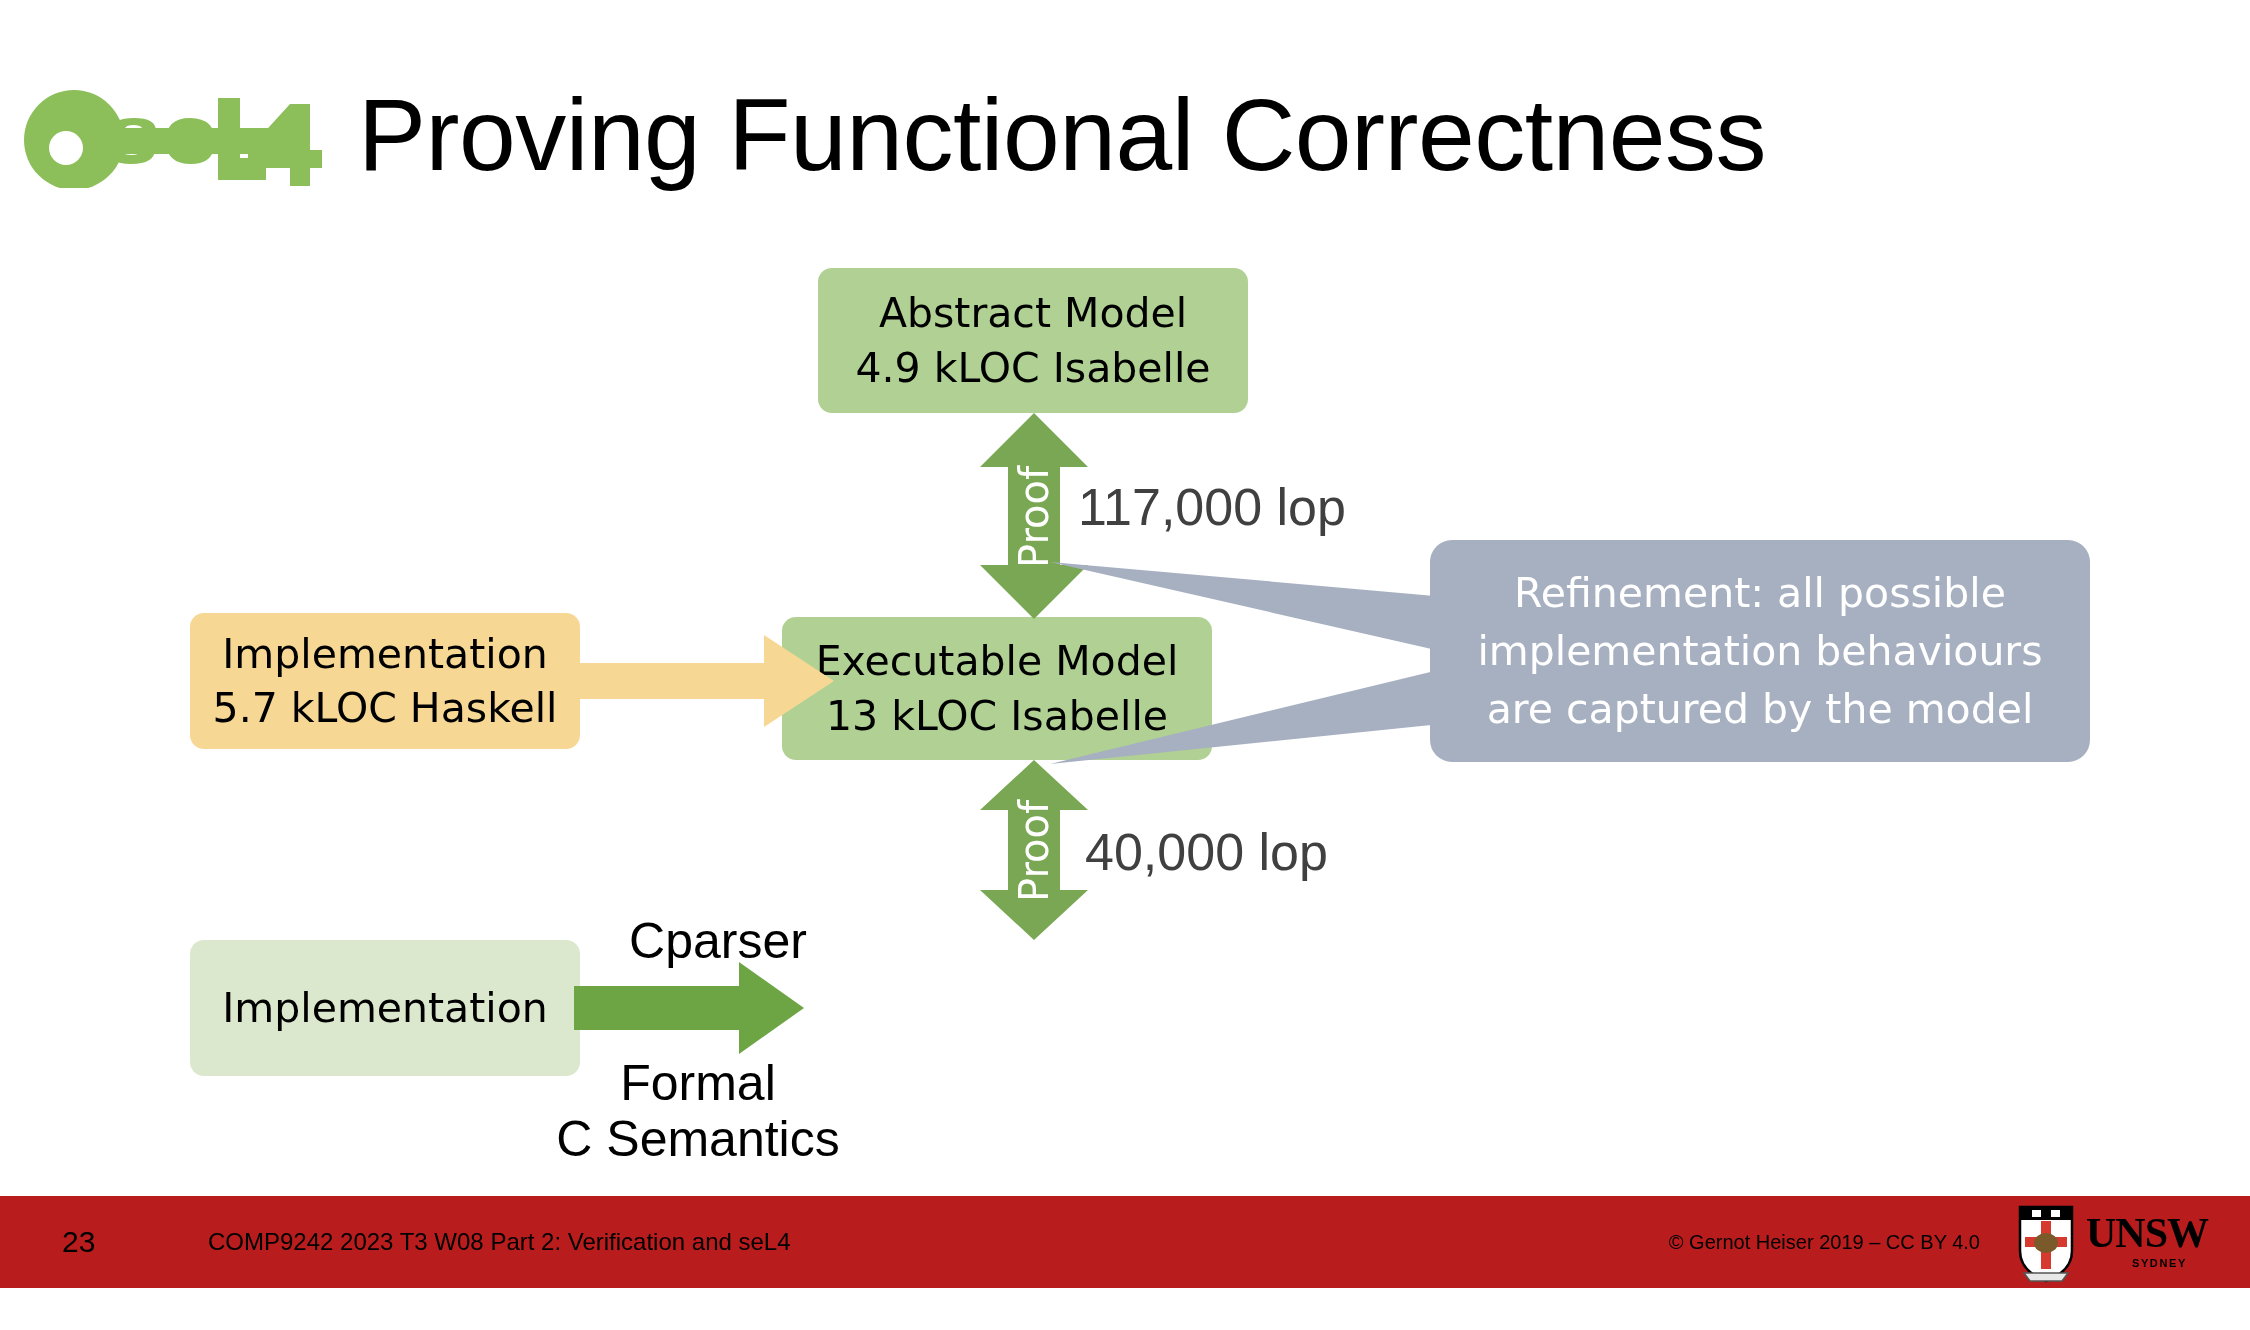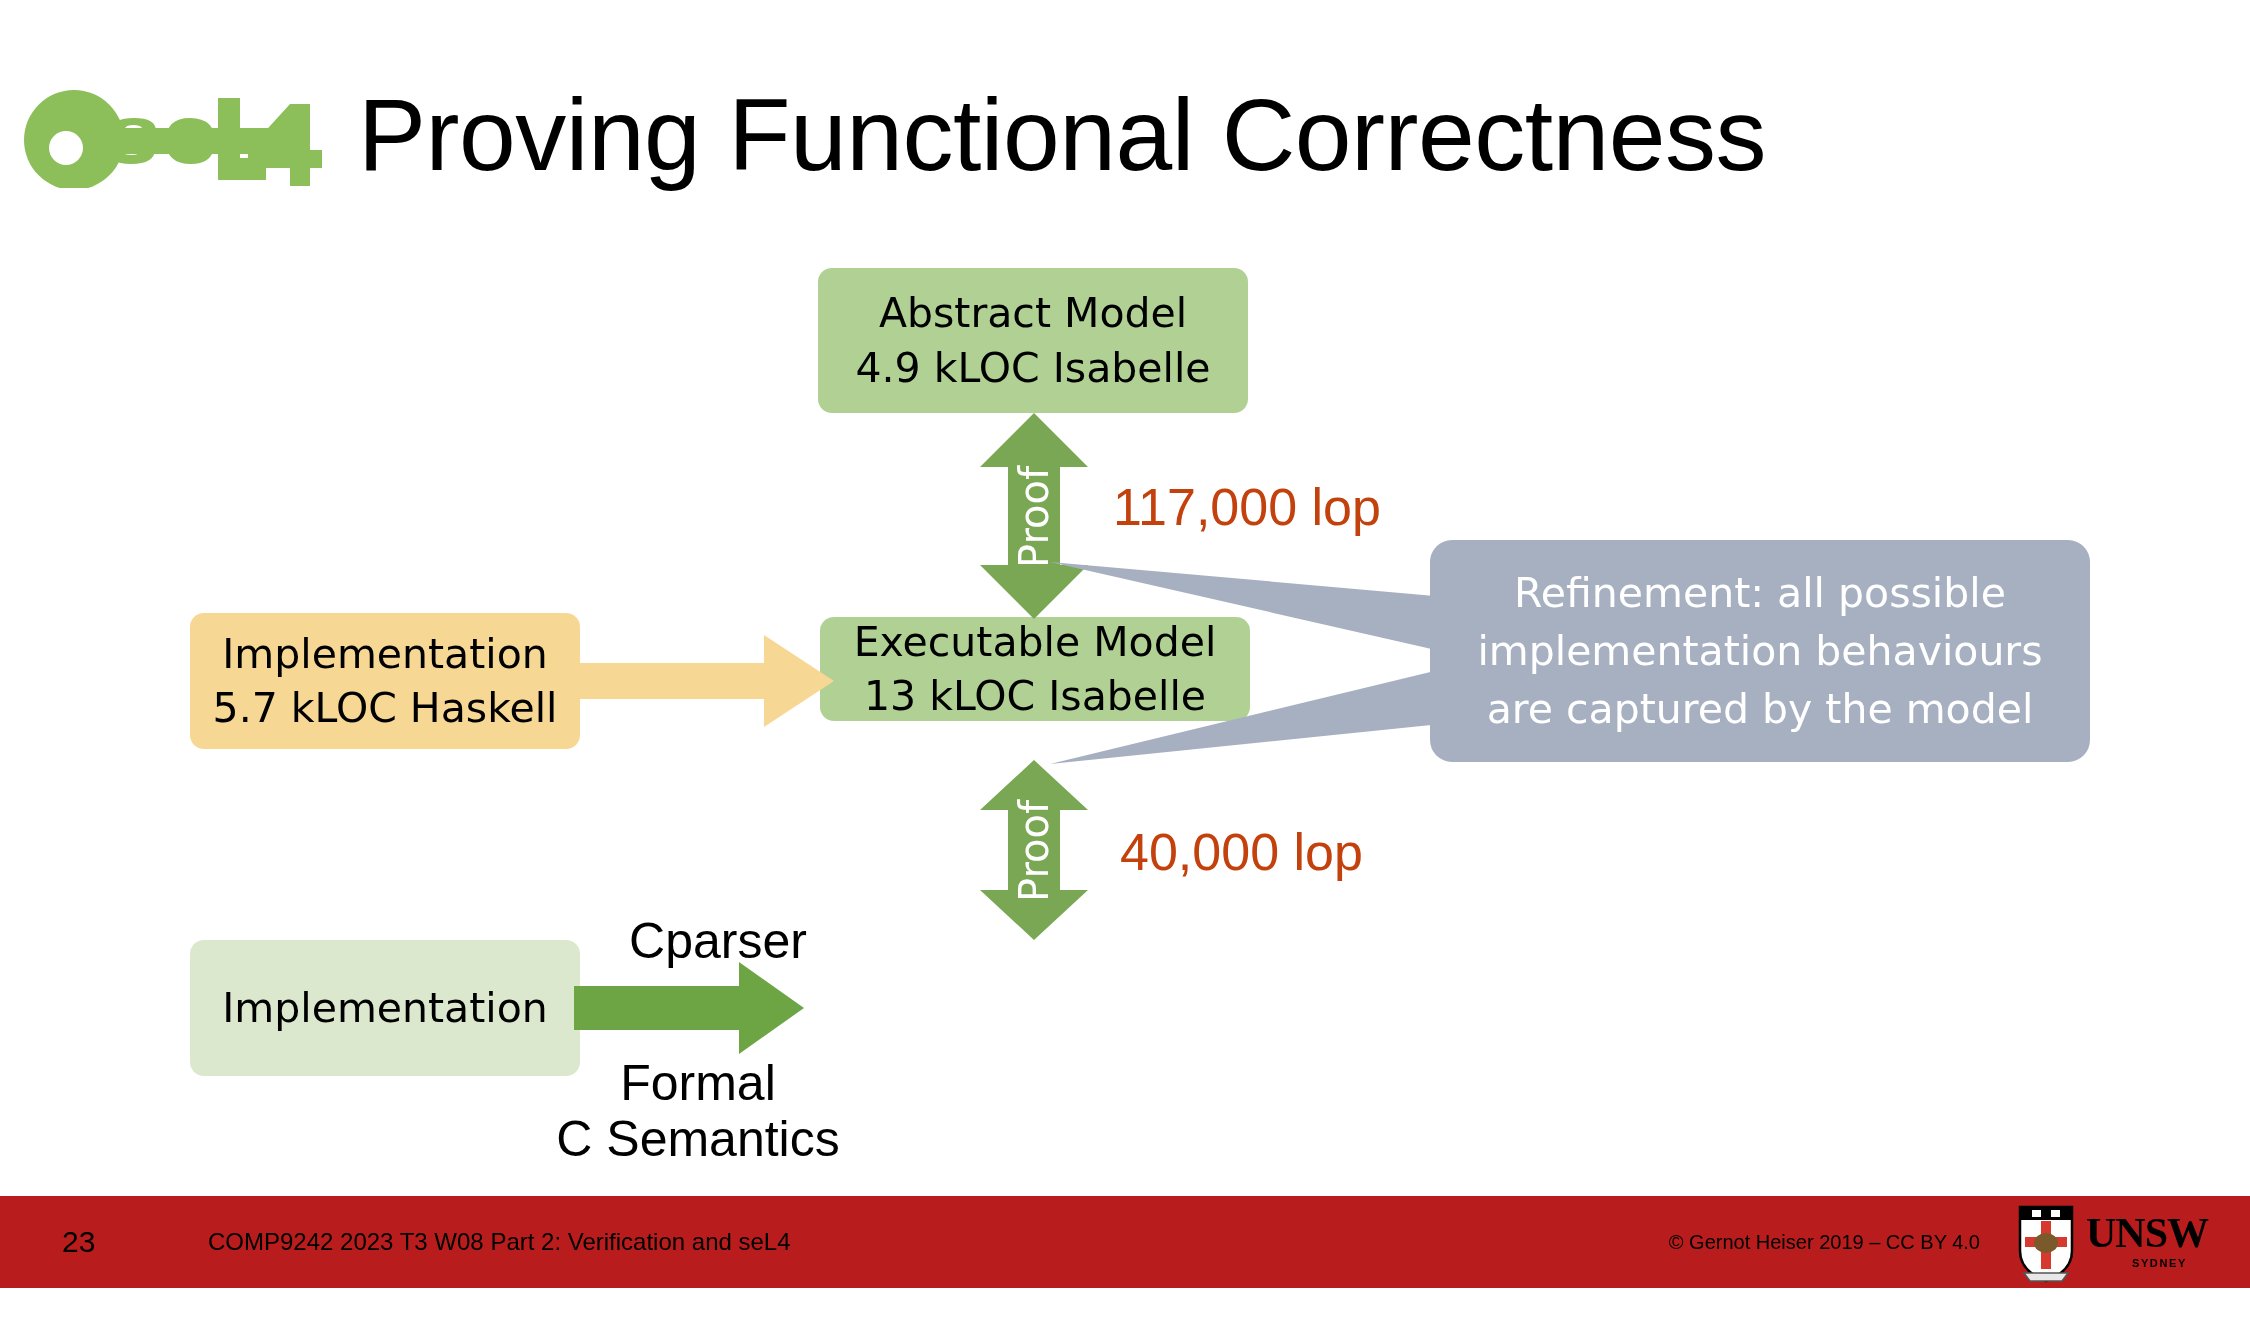--- a/index.html
+++ b/index.html
@@ -48,21 +48,21 @@
     font-family: "DejaVu Sans", sans-serif;
     font-size: 41px;
     line-height: 1.32;
     color: #000000;
     text-align: center;
     box-sizing: border-box;
   }
   .dbox .l1, .dbox .l2 { display: block; white-space: nowrap; }
 
   #box-abstract  { left: 818px; top: 268px;  width: 430px; height: 145px; background: #B0D193; }
-  #box-exec      { left: 820px; top: 617px;  width: 430px; height: 104px; background: #B0D193; }
+  #box-exec      { left: 782px; top: 617px;  width: 430px; height: 143px; background: #B0D193; }
   #box-formalc   { left: 818px; top: 938px;  width: 430px; height: 140px; background: #B0D193; }
   #box-haskell   { left: 190px; top: 613px;  width: 390px; height: 136px; background: #F7D794; }
   #box-impl-c    { left: 190px; top: 940px;  width: 390px; height: 136px; background: #DCE8CE; }
 
   
   .proof-arrow {
     position: absolute;
     width: 108px;
   }
   #proof1 { left: 980px; top: 413px; height: 206px; }
@@ -83,23 +83,22 @@
     margin-top: -22px;
     width: 120px;
     text-align: center;
   }
 
   
   .lop {
     position: absolute;
     font-family: "Liberation Sans", sans-serif;
     font-size: 52px;
-    color: #c2410c;
-    white-space: nowrap;
-    margin-left: 35px;
+    color: #404040;
+    white-space: nowrap;
   }
   #lop1 { left: 1078px; top: 477px; }
   #lop2 { left: 1085px; top: 822px; }
 
   
   #arrow-haskell { position: absolute; left: 574px; top: 635px; width: 260px; height: 92px; }
   #arrow-cparser { position: absolute; left: 574px; top: 962px; width: 230px; height: 92px; }
   #arrow-haskell svg, #arrow-cparser svg { display:block; width:100%; height:100%; }
 
   

